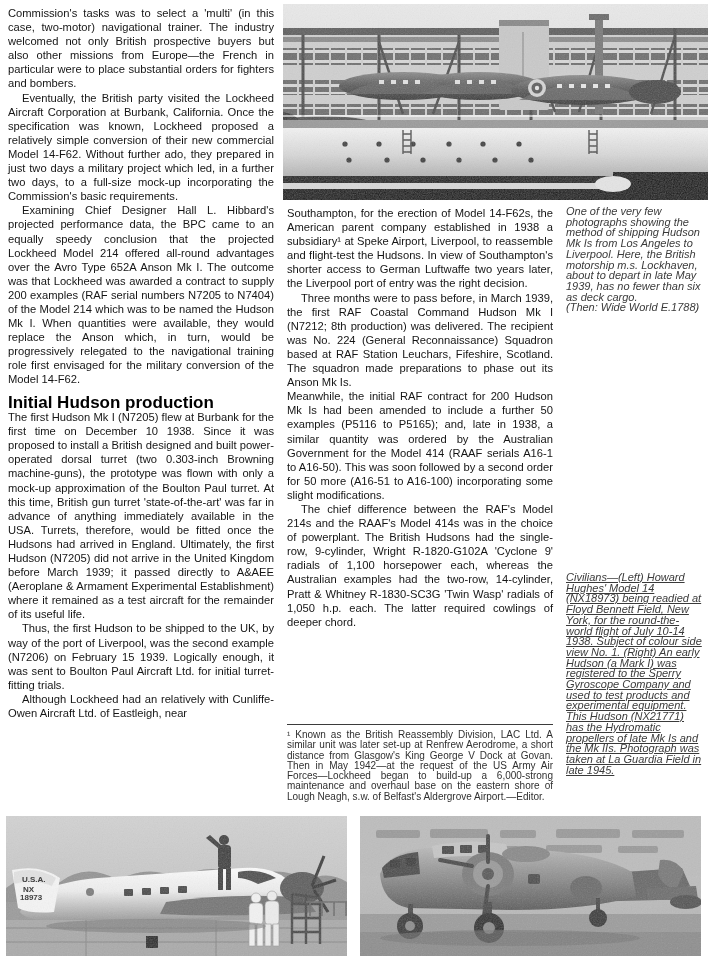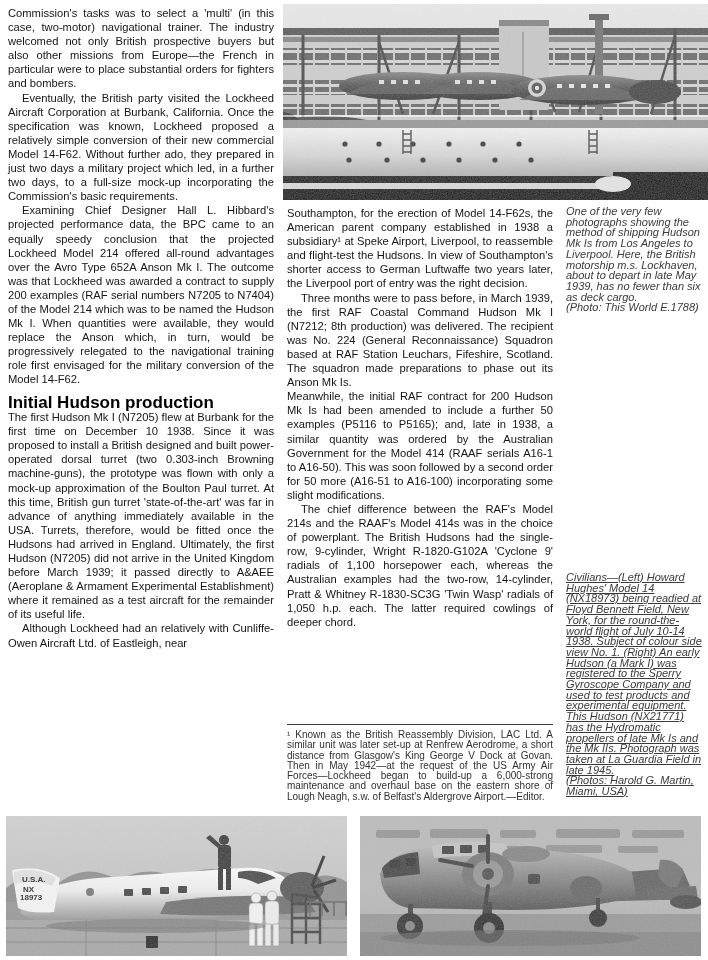--- a/index.html
+++ b/index.html
@@ -302,20 +302,21 @@
 
   <div class="col-left">
     <div class="body-text">
       <p class="noindent">Commission's tasks was to select a 'multi' (in this case, two-motor) navigational trainer. The industry welcomed not only British prospective buyers but also other missions from Europe—the French in particular were to place substantial orders for fighters and bombers.</p>
       <p>Eventually, the British party visited the Lockheed Aircraft Corporation at Burbank, California. Once the specification was known, Lockheed proposed a relatively simple conversion of their new commercial Model 14-F62. Without further ado, they prepared in just two days a military project which led, in a further two days, to a full-size mock-up incorporating the Commission's basic requirements.</p>
       <p>Examining Chief Designer Hall L. Hibbard's projected performance data, the BPC came to an equally speedy conclusion that the projected Lockheed Model 214 offered all-round advantages over the Avro Type 652A Anson Mk I. The outcome was that Lockheed was awarded a contract to supply 200 examples (RAF serial numbers N7205 to N7404) of the Model 214 which was to be named the Hudson Mk I. When quantities were available, they would replace the Anson which, in turn, would be progressively relegated to the navigational training role first envisaged for the military conversion of the Model 14-F62.</p>
     </div>
     <h3 class="section-head">Initial Hudson production</h3>
     <div class="body-text">
       <p class="noindent">The first Hudson Mk I (N7205) flew at Burbank for the first time on December 10 1938. Since it was proposed to install a British designed and built power-operated dorsal turret (two 0.303-inch Browning machine-guns), the prototype was flown with only a mock-up approximation of the Boulton Paul turret. At this time, British gun turret 'state-of-the-art' was far in advance of anything immediately available in the USA. Turrets, therefore, would be fitted once the Hudsons had arrived in England. Ultimately, the first Hudson (N7205) did not arrive in the United Kingdom before March 1939; it passed directly to A&amp;AEE (Aeroplane &amp; Armament Experimental Establishment) where it remained as a test aircraft for the remainder of its useful life.</p>
+      <p>Thus, the first Hudson to be shipped to the UK, by way of the port of Liverpool, was the second example (N7206) on February 15 1939. Logically enough, it was sent to Boulton Paul Aircraft Ltd. for initial turret-fitting trials.</p>
       <p>Although Lockheed had an relatively with Cunliffe-Owen Aircraft Ltd. of Eastleigh, near</p>
     </div>
   </div>
 
   <div class="col-mid">
     <div class="body-text">
       <p class="noindent">Southampton, for the erection of Model 14-F62s, the American parent company established in 1938 a subsidiary¹ at Speke Airport, Liverpool, to reassemble and flight-test the Hudsons. In view of Southampton's shorter access to German Luftwaffe two years later, the Liverpool port of entry was the right decision.</p>
       <p>Three months were to pass before, in March 1939, the first RAF Coastal Command Hudson Mk I (N7212; 8th production) was delivered. The recipient was No. 224 (General Reconnaissance) Squadron based at RAF Station Leuchars, Fifeshire, Scotland. The squadron made preparations to phase out its Anson Mk Is.</p>
     </div>
     <div class="body-text">
@@ -324,26 +325,25 @@
     </div>
   </div>
 
   <div class="footnote-wrap">
     <div class="footnote-rule"></div>
     <div class="footnote">¹ Known as the British Reassembly Division, LAC Ltd. A similar unit was later set-up at Renfrew Aerodrome, a short distance from Glasgow's King George V Dock at Govan. Then in May 1942—at the request of the US Army Air Forces—Lockheed began to build-up a 6,000-strong maintenance and overhaul base on the eastern shore of Lough Neagh, s.w. of Belfast's Aldergrove Airport.—Editor.</div>
   </div>
 
   <div class="col-right caption">
     <p>One of the very few photographs showing the method of shipping Hudson Mk Is from Los Angeles to Liverpool. Here, the British motorship m.s. Lockhaven, about to depart in late May 1939, has no fewer than six as deck cargo.</p>
-    <p class="credit">(Photo: This World E.1788)</p>
+    <p class="credit">(Then: Wide World E.1788)</p>
   </div>
 
   <div class="col-right-2 caption">
     <p>Civilians—(Left) Howard Hughes' Model 14 (NX18973) being readied at Floyd Bennett Field, New York, for the round-the-world flight of July 10-14 1938. Subject of colour side view No. 1. (Right) An early Hudson (a Mark I) was registered to the Sperry Gyroscope Company and used to test products and experimental equipment. This Hudson (NX21771) has the Hydromatic propellers of late Mk Is and the Mk IIs. Photograph was taken at La Guardia Field in late 1945.</p>
-    <p class="credit">(Photos: Harold G. Martin, Miami, USA)</p>
   </div>
 
   <div class="photo photo-bl">
     <svg viewBox="0 0 341 140" preserveAspectRatio="none">
       <defs>
         <linearGradient id="sky2" x1="0" y1="0" x2="0" y2="1">
           <stop offset="0" stop-color="#d2d2d2"></stop>
           <stop offset="1" stop-color="#bdbdbd"></stop>
         </linearGradient>
         <linearGradient id="body2" x1="0" y1="0" x2="0" y2="1">

